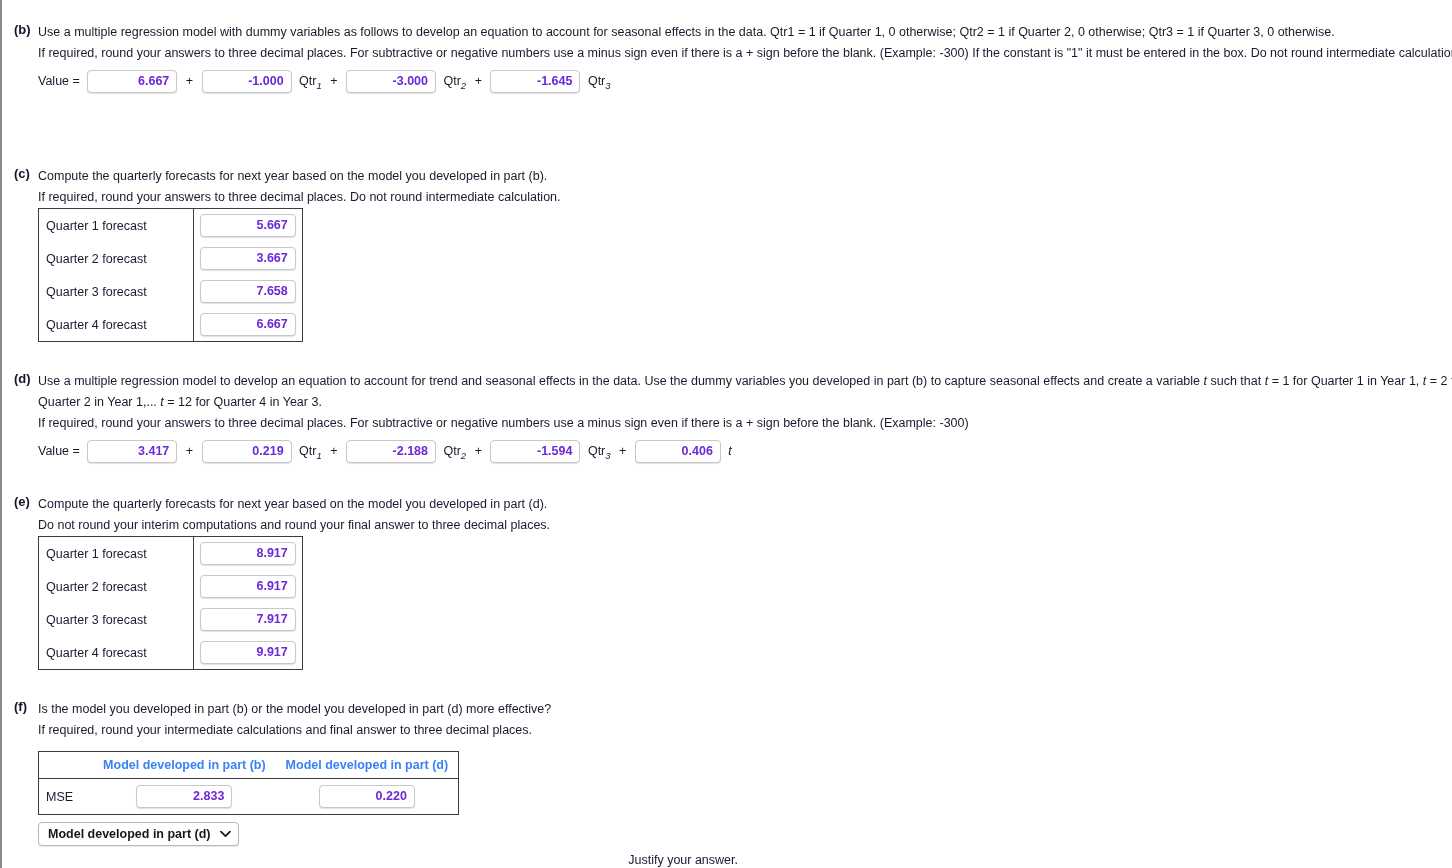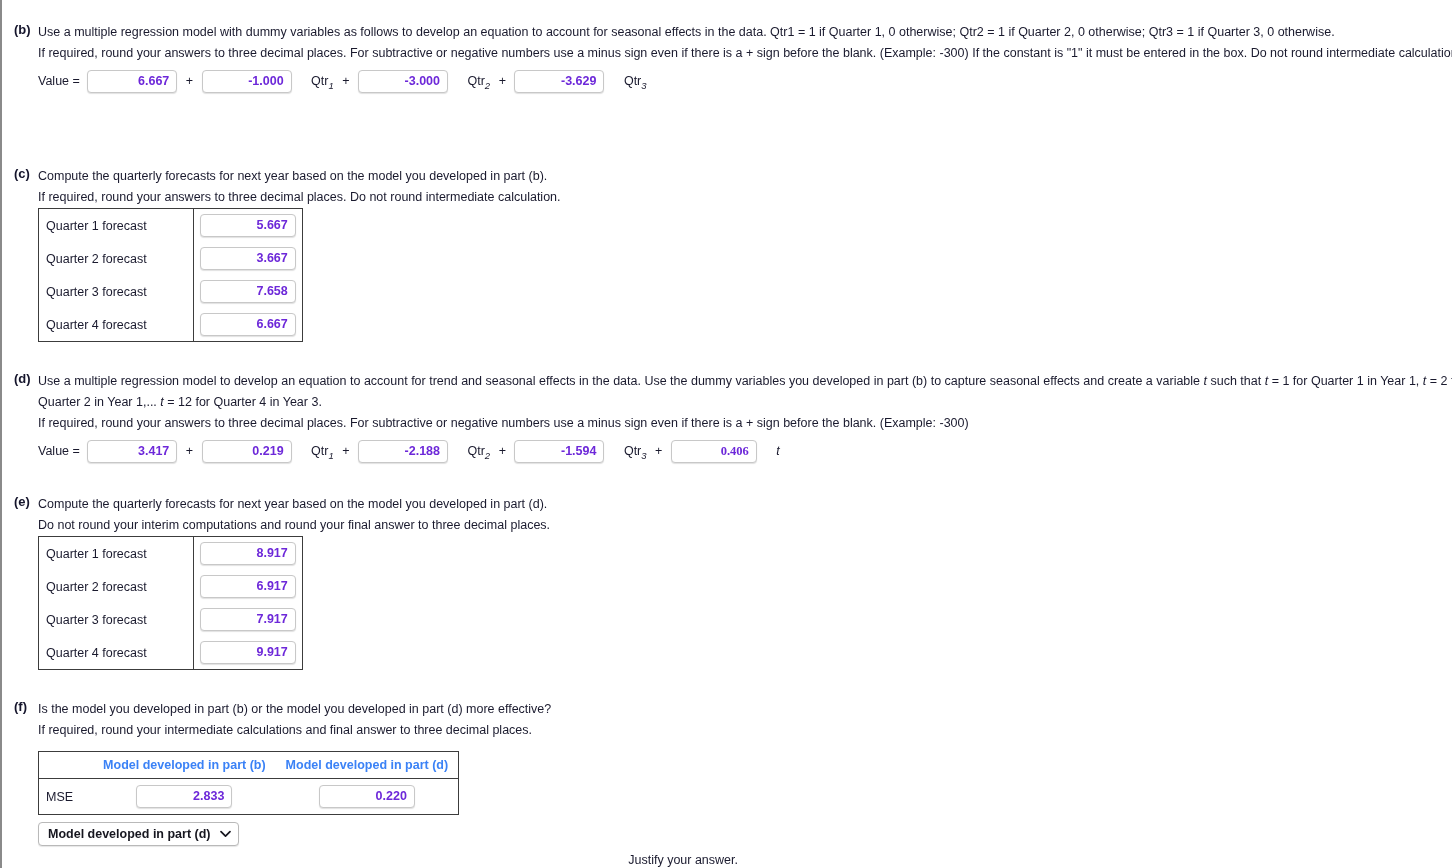--- a/index.html
+++ b/index.html
@@ -63,30 +63,30 @@
     box-shadow: 0 1px 1px rgba(0,0,0,0.12);
     text-align: right;
     font-weight: bold;
     font-size: 12.5px;
     color: #6d28d9;
     padding: 0 7px 0 4px;
     font-family: "Liberation Sans", sans-serif;
   }
   .ibox.w90  { width: 90px; }
   .ibox.w96  { width: 96px; }
-  .ibox.w86  { width: 86px; font-family: Liberation Serif, serif; }
+  .ibox.w86  { width: 86px; }
 
   .eqline {
     margin-top: 6px;
     white-space: nowrap;
     font-size: 12.5px;
   }
   .eqline .lead { margin-right: 4px; }
   .eqline .op { margin: 0 5px; }
-  .eqline .varname { margin-left: 16px; }
+  .eqline .varname { margin-left: 4px; }
   .eqline sub { font-style: italic; font-size: 9.5px; }
 
   
   table.fc {
     border-collapse: collapse;
     border: 1.5px solid #3c3c3c;
     background: #ffffff;
   }
   table.fc td {
     padding: 0;
@@ -182,21 +182,21 @@
     <div class="eqline">
       <span class="lead">Value =</span>
       <span class="ibox w90">6.667</span>
       <span class="op">+</span>
       <span class="ibox w90">-1.000</span>
       <span class="varname"><span>Qtr</span><sub>1</sub></span>
       <span class="op">+</span>
       <span class="ibox w90">-3.000</span>
       <span class="varname"><span>Qtr</span><sub>2</sub></span>
       <span class="op">+</span>
-      <span class="ibox w90">-3.629</span>
+      <span class="ibox w90">-1.645</span>
       <span class="varname"><span>Qtr</span><sub>3</sub></span>
     </div>
   </div>
 
   <div class="part" id="part-c">
     <span class="part-label">(c)</span>
     <p class="ptext">Compute the quarterly forecasts for next year based on the model you developed in part (b).</p>
     <p class="ptext indent">If required, round your answers to three decimal places. Do not round intermediate calculation.</p>
     <table class="fc">
       <tbody>

